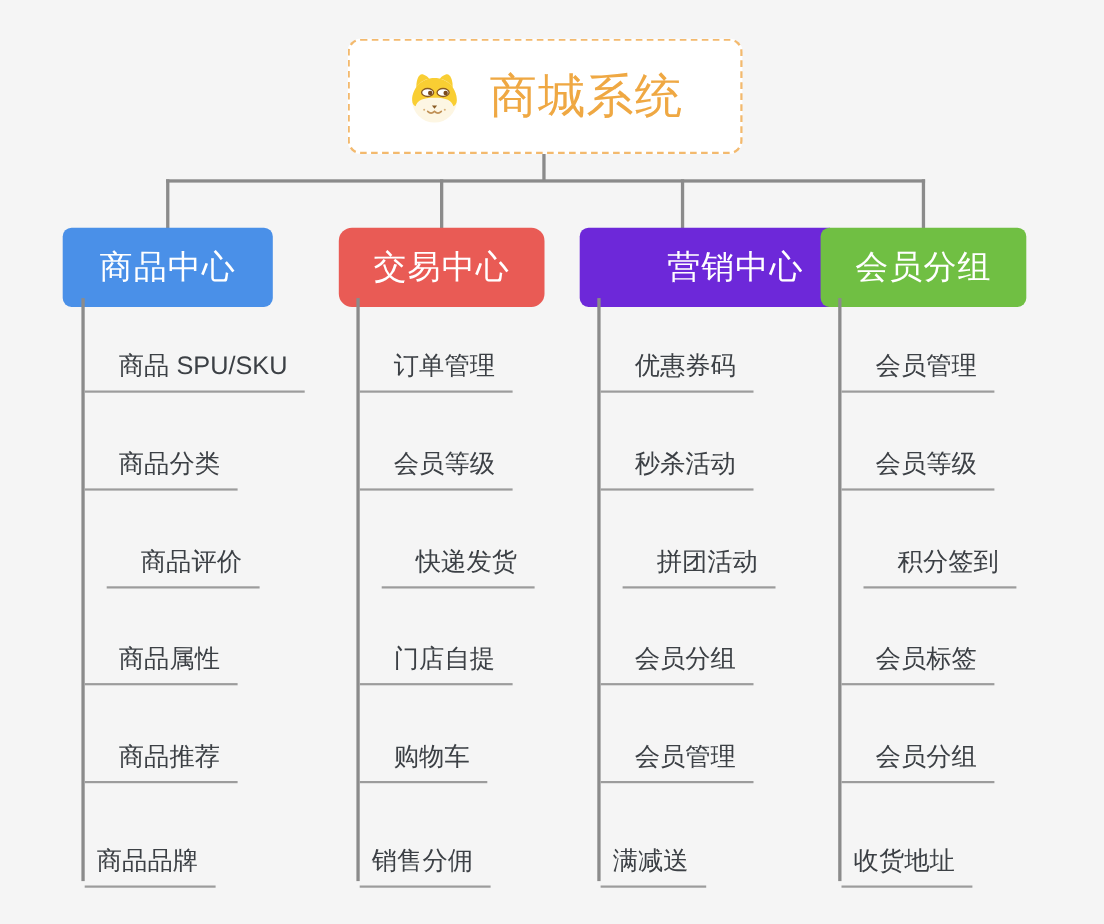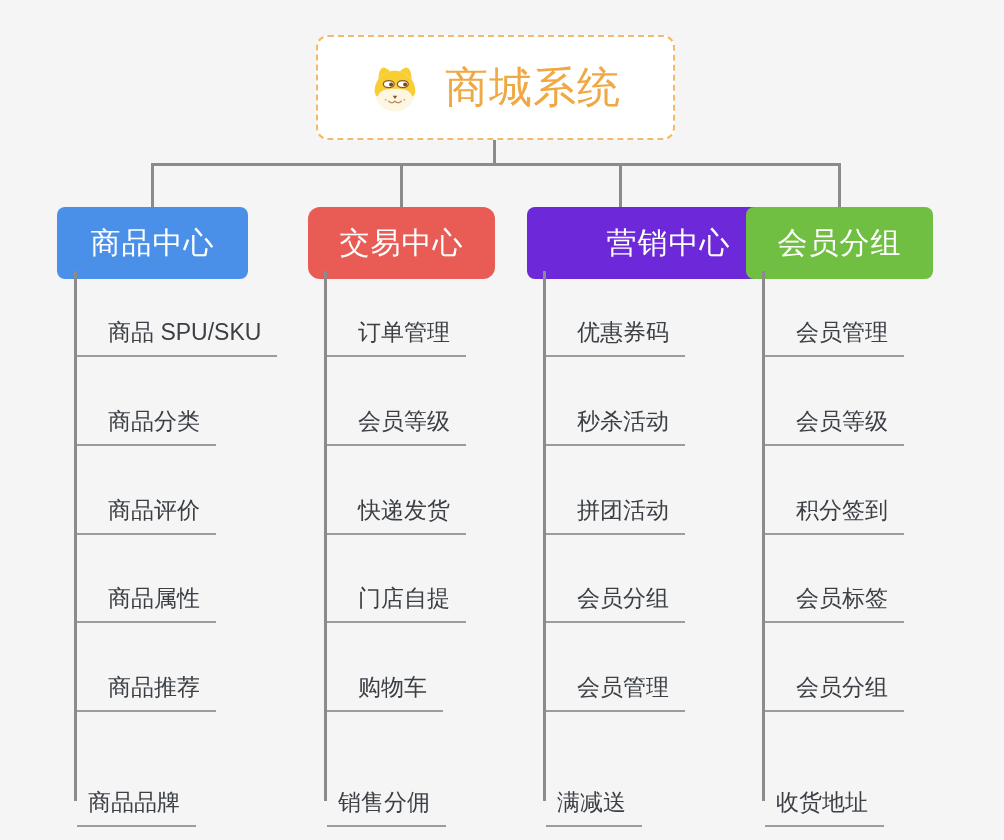--- a/index.html
+++ b/index.html
@@ -80,24 +80,24 @@
     left: 0;
     transform: translateY(-100%);
     white-space: nowrap;
     font-size: 23px;
     color: #3c4045;
     padding: 0 16px 7px 31px;
     border-bottom: 2px solid #9c9c9c;
   }
   .ci-0 { top: 86px; }
   .ci-1 { top: 175px; }
-  .ci-2 { top: 264px; }
+  .ci-2 { top: 264px; margin-left: 20px; }
   .ci-3 { top: 352px; text-align: right; }
   .ci-4 { top: 441px; }
-  .ci-5 { top: 556px; padding-left: 11px; }
+  .ci-5 { top: 536px; padding-left: 11px; }
 </style>
 </head>
 <body>
 
 <div class="stage">
 
   <div class="root-node">
     <svg class="root-icon" viewBox="0 0 64 64" aria-hidden="true">
 
       <path d="M11,24 C10,12 14,4 19,6 C24,8 28,12 28,16 Z" fill="#f9ce33"></path>

